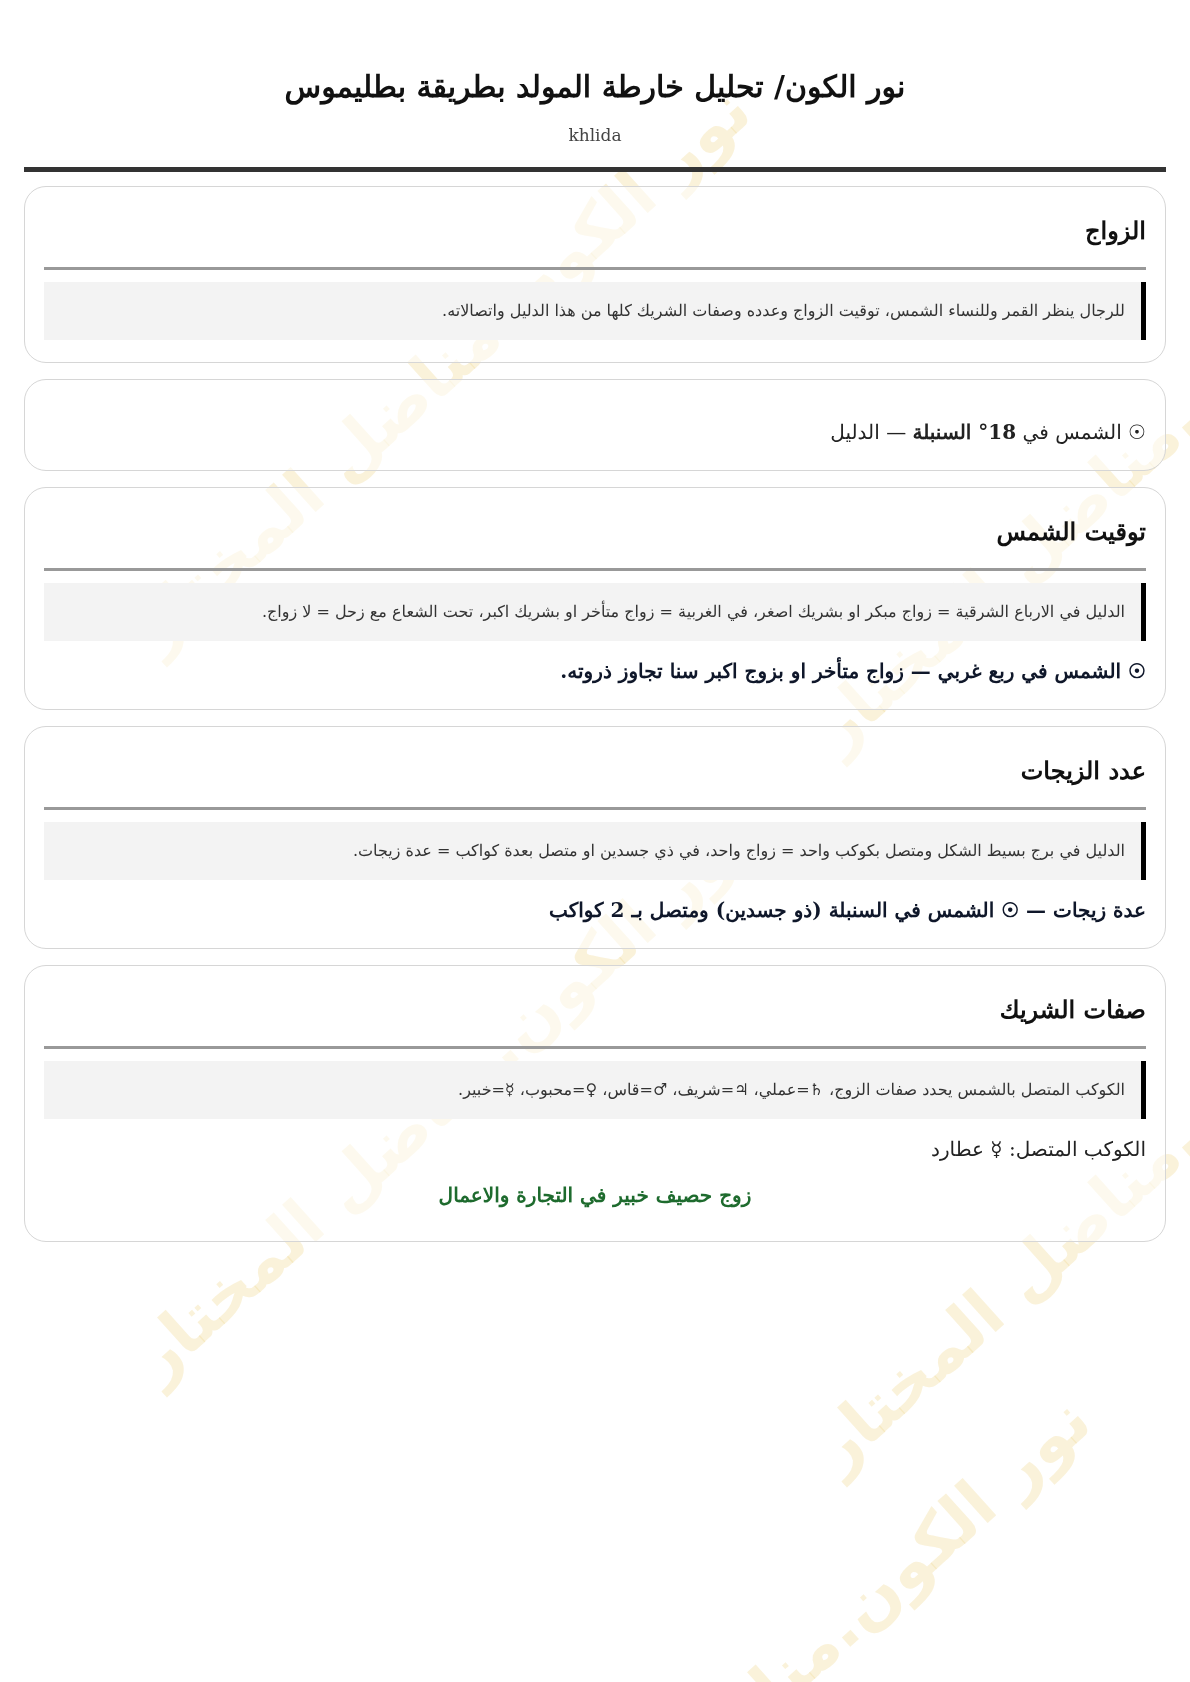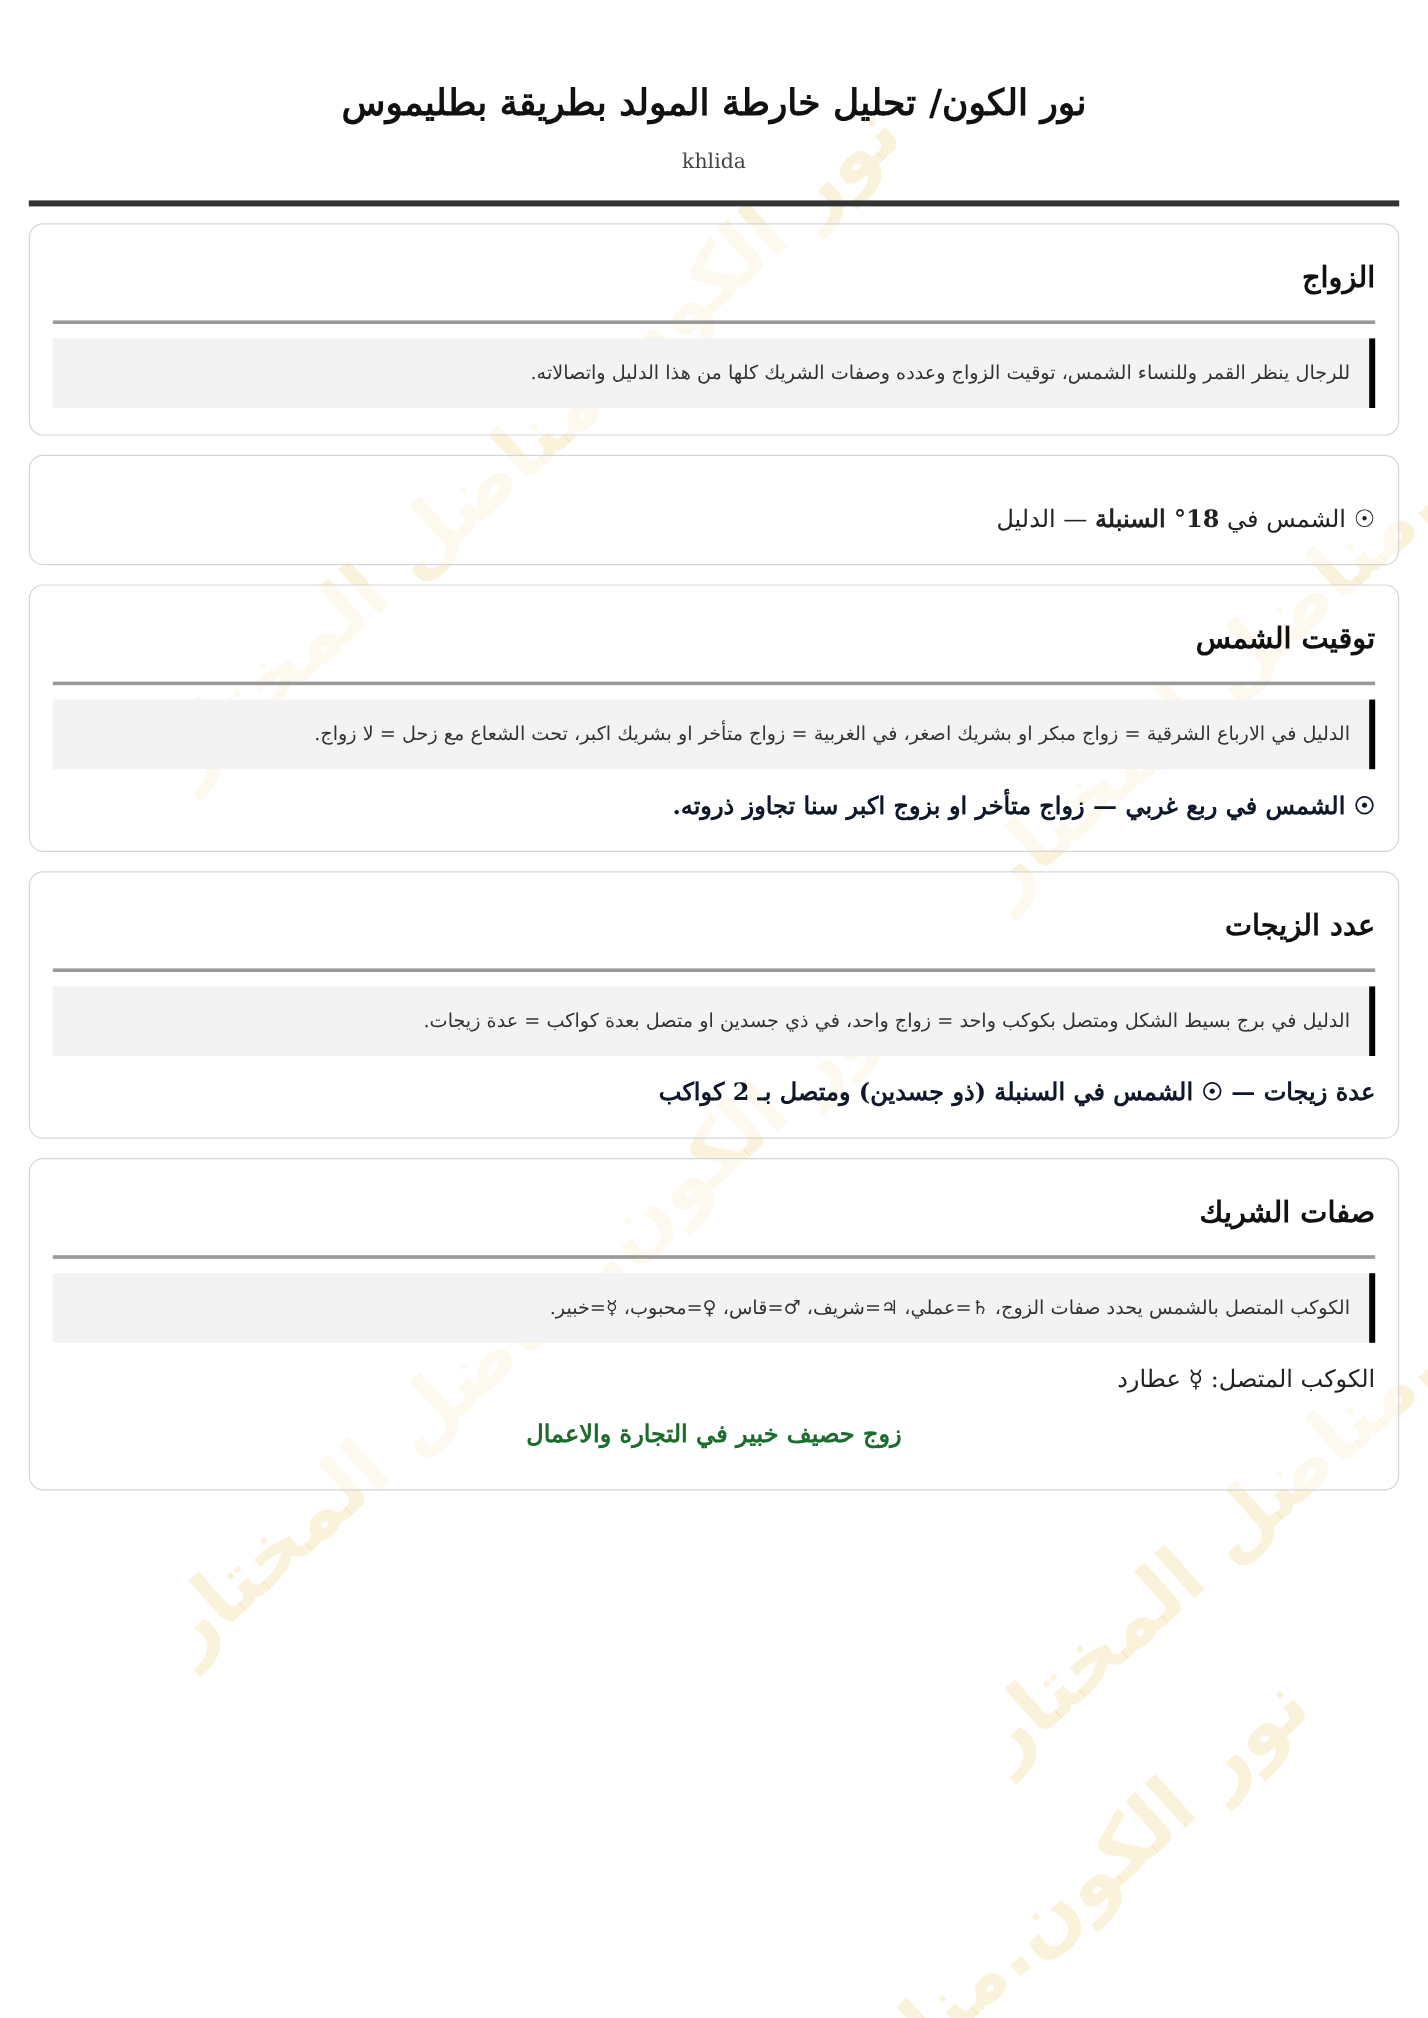--- a/index.html
+++ b/index.html
@@ -55,21 +55,21 @@
       direction: ltr;
     }
     .header-rule {
       margin-top: 22px;
       height: 5px;
       background: #333333;
     }
     .card {
       position: relative;
       border: 1.5px solid #d6d6d6;
-      border-radius: 12px;
+      border-radius: 22px;
       background: rgba(255,255,255,0.55);
       padding: 22px 19px 22px 19px;
       margin-top: 16px;
     }
     .card:first-of-type { margin-top: 16px; }
     .card h2 {
       margin: 0;
       font-size: 24px;
       font-weight: bold;
       line-height: 44px;

